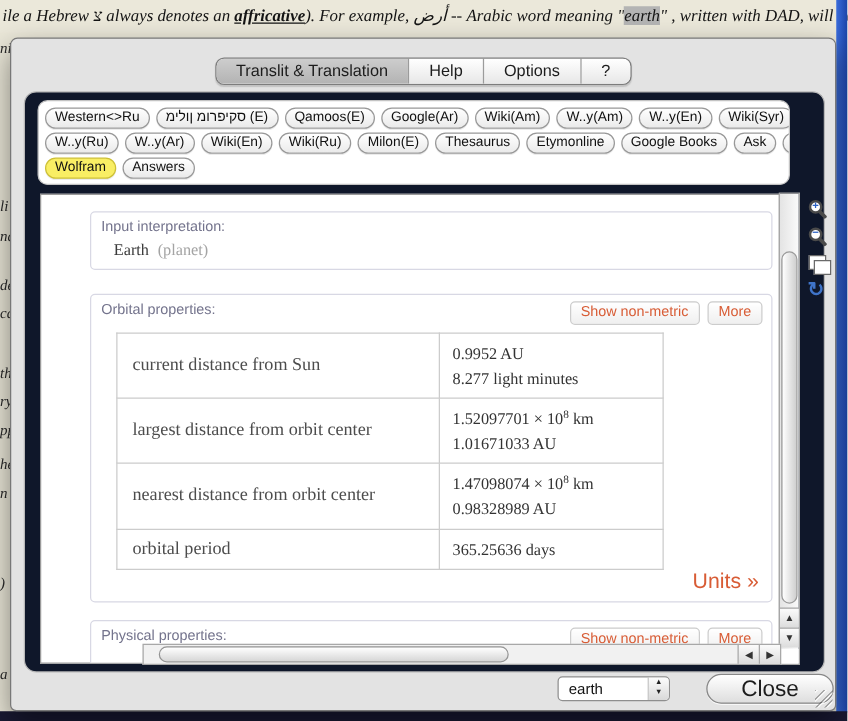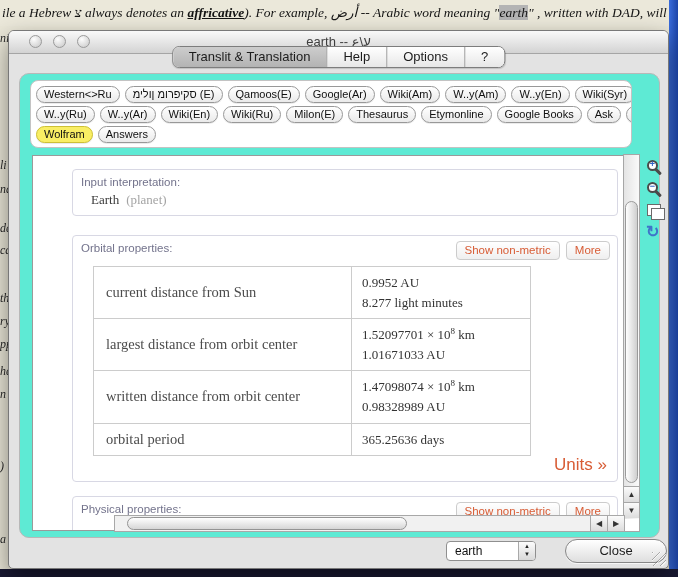--- a/index.html
+++ b/index.html
@@ -39,21 +39,21 @@
   .tabbar{position:absolute;left:50%;top:15px;transform:translateX(-50%);display:flex;z-index:3;
     border:1px solid #7d7d7d;border-radius:7px;overflow:hidden;background:#fff;
     box-shadow:0 1px 1px rgba(0,0,0,.15);}
   .tab{font-size:13px;color:#1c1c1c;line-height:20px;padding:0 16px;
     background:linear-gradient(#ffffff,#e7e7e7);border-left:1px solid #9b9b9b;white-space:nowrap;}
   .tab:first-child{border-left:none;text-align:right;}
   .tab.selected{background:linear-gradient(#cdcdcd,#b3b3b3);}
 
   
   .outer-panel{position:absolute;left:10px;top:42px;width:641px;height:465px;
-    background:#5eead4;border:1px solid #b8b8b8;border-radius:10px;box-sizing:border-box;}
+    background:#0f172a;border:1px solid #b8b8b8;border-radius:10px;box-sizing:border-box;}
 
   
   .btn-panel{position:absolute;left:10px;top:6px;width:602px;height:68px;background:#fff;
     border:1px solid #c3c3c3;border-radius:8px;box-sizing:border-box;padding:5px 3px 0 5px;overflow:hidden;}
   .pill-row{display:flex;gap:5px;margin-bottom:3px;white-space:nowrap;}
   .pill{font-size:11px;line-height:15px;padding:0 7px;border:1px solid #989898;border-radius:10px;
     background:linear-gradient(#ffffff,#eaeaea);color:#101010;box-shadow:0 1px 0 rgba(0,0,0,.08);}
   .pill.hl{background:#f9ee64;border-color:#cdc035;}
 
   
@@ -109,21 +109,21 @@
 
   
   .combo{position:absolute;left:437px;top:510px;width:90px;height:20px;border:1px solid #8f8f8f;
     border-radius:4px;background:#fff;box-sizing:border-box;font-size:12px;color:#111;}
   .combo-value{position:absolute;left:8px;top:0;line-height:18px;}
   .combo-step{position:absolute;right:0;top:0;width:16px;height:18px;border-left:1px solid #a9a9a9;
     background:linear-gradient(#fcfcfc,#d9d9d9);border-radius:0 3px 3px 0;text-align:center;}
   .combo-step span{display:block;font-size:6px;line-height:7px;color:#222;margin-top:1px;}
   .close-btn{position:absolute;left:556px;top:508px;width:102px;height:24px;border:1px solid #878787;
     border-radius:13px;background:linear-gradient(#ffffff,#dedede);box-sizing:border-box;
-    font-size:13px;color:#1d1d1d;text-align:center;line-height:22px;box-shadow:0 1px 0 rgba(255,255,255,.7);}
+    font-size:18px;color:#1d1d1d;text-align:center;line-height:22px;box-shadow:0 1px 0 rgba(255,255,255,.7);}
   .grip{position:absolute;right:2px;bottom:2px;width:14px;height:14px;
     background:repeating-linear-gradient(135deg,rgba(0,0,0,.28) 0 1px,rgba(255,255,255,.65) 1px 2px,transparent 2px 5px);}
 </style>
 </head>
 <body>
 
 <div class="doc-strip"><span>ile a Hebrew צ always denotes an </span><b>affricative</b><span>).  For example, </span><span>أرض</span><span> -- Arabic word meaning "</span><span class="hl-word">earth</span><span>" , written with DAD, will be</span></div>
 
 <div id="left-fragments">
     <span class="frag" style="top: 31px;">ni</span>
@@ -136,26 +136,20 @@
     <span class="frag" style="top: 337px;">pp</span>
     <span class="frag" style="top: 364px;">he</span>
     <span class="frag" style="top: 387px;">n</span>
     <span class="frag" style="top: 459px;">)</span>
     <span class="frag" style="top: 532px;">a</span>
   </div>
 <div class="side-blue"></div>
 <div class="bottom-strip"></div>
 
 <div class="mac-window">
-  <div class="titlebar">
-    <span class="light l1"></span>
-    <span class="light l2"></span>
-    <span class="light l3"></span>
-    <span class="title vis">earth -- ع\ע</span>
-  </div>
 
   <div class="tabbar">
     <span class="tab selected">Translit &amp; Translation</span>
     <span class="tab">Help</span>
     <span class="tab">Options</span>
     <span class="tab">?</span>
   </div>
 
   <div class="outer-panel">
 
@@ -213,21 +207,21 @@
                 </td>
               </tr>
               <tr>
                 <td class="prop">largest distance from orbit center</td>
                 <td class="val">
                   <div>1.52097701 × 10<sup>8</sup> km</div>
                   <div>1.01671033 AU</div>
                 </td>
               </tr>
               <tr>
-                <td class="prop">written distance from orbit center</td>
+                <td class="prop">nearest distance from orbit center</td>
                 <td class="val">
                   <div>1.47098074 × 10<sup>8</sup> km</div>
                   <div>0.98328989 AU</div>
                 </td>
               </tr>
               <tr>
                 <td class="prop">orbital period</td>
                 <td class="val">
                   <div>365.25636 days</div>
                 </td>

